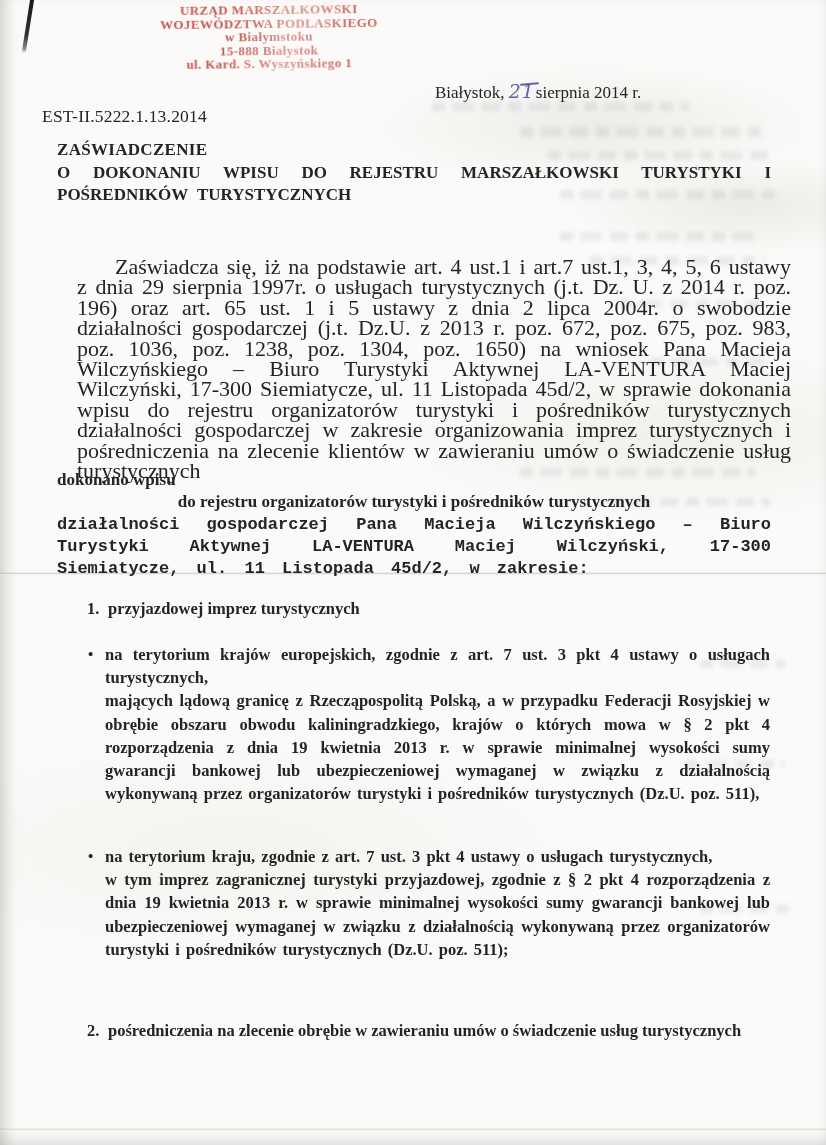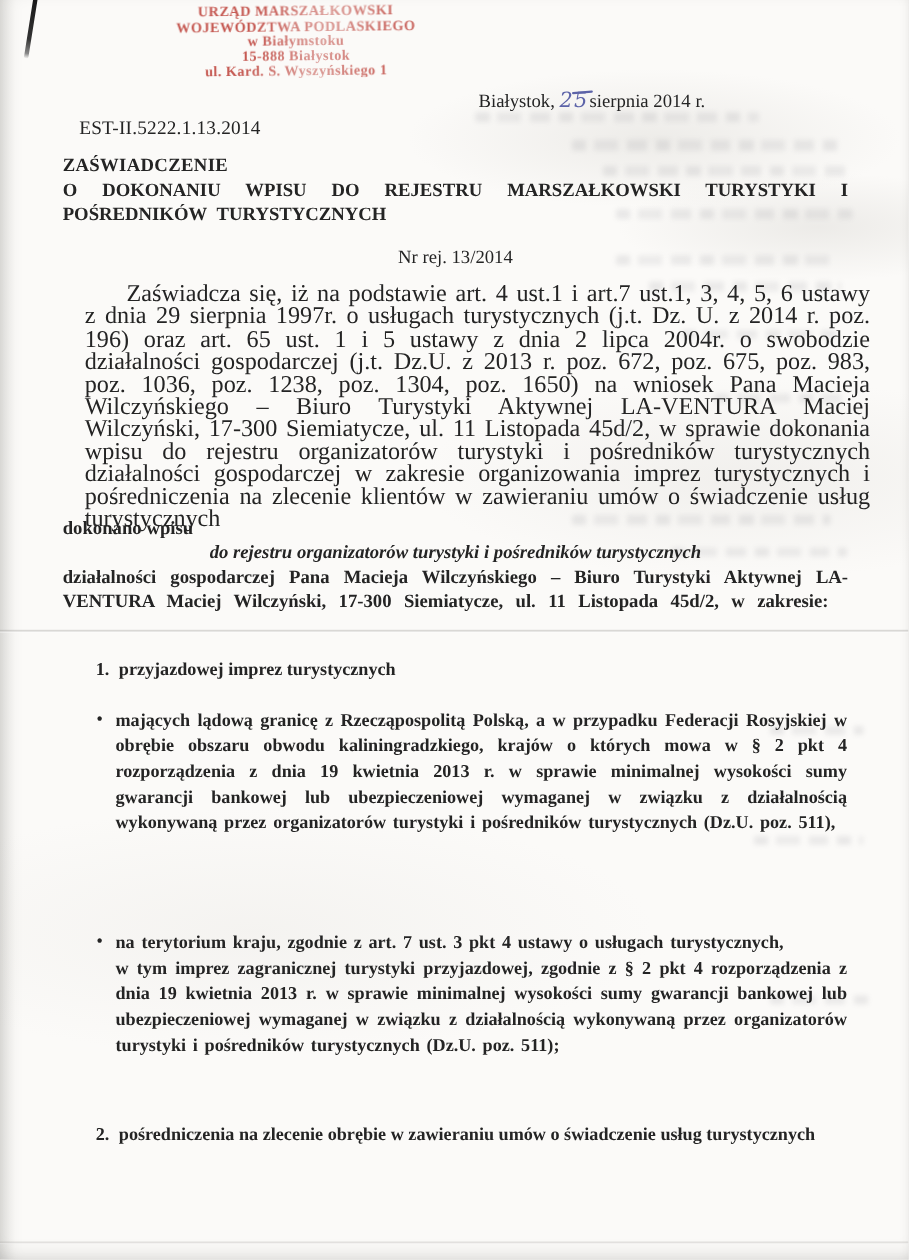--- a/index.html
+++ b/index.html
@@ -55,39 +55,39 @@
     font-size:19px;
     letter-spacing:1px;
     position:relative;
     padding-right:1px;
   }
   .handwritten::after{
     content:"";position:absolute;top:3px;left:40%;width:70%;height:2px;
     background:#5c63a8;transform:rotate(-5deg);border-radius:1px;
   }
 
-  .refnum{left:72px;top:106px;font-size:17.5px;letter-spacing:.2px;}
+  .refnum{left:42px;top:106px;font-size:17.5px;letter-spacing:.2px;}
 
   .title-1{left:57px;top:140px;width:714px;text-align:left;font-size:17px;font-weight:700;letter-spacing:.3px;}
   .title-2{left:57px;top:162px;width:714px;font-size:17px;font-weight:700;
            text-align:justify;text-align-last:left;word-spacing:5px;line-height:21.5px;}
 
   .nr-rej{left:57px;top:224px;width:714px;text-align:center;font-size:17px;}
 
   .body-par{
     left:57px;top:257px;width:714px;
     font-size:22px;line-height:20.4px;
     text-align:justify;text-align-last:left;
     text-indent:38px;word-spacing:1.5px;margin-left:20px;
   }
 
   .entry-c1{left:57px;top:470px;width:714px;text-align:left;font-size:17px;font-weight:700;}
-  .entry-c2{left:57px;top:492px;width:714px;text-align:center;font-size:17px;font-weight:700;font-style:italic;}
+  .entry-c2{left:57px;top:492px;width:714px;text-align:center;font-size:17px;font-weight:700;}
   .entry-par{left:57px;top:514px;width:714px;font-size:17px;font-weight:700;
-             text-align:justify;text-align-last:left;word-spacing:7px;line-height:21.8px;}
+             text-align:justify;text-align-last:left;word-spacing:7px;line-height:21.8px;font-family:Liberation Mono, monospace;}
 
   .numitem{display:flex;left:87px;width:684px;font-size:16.5px;font-weight:700;line-height:23px;}
   .numitem .inum{flex:0 0 21px;}
   .numitem .itext{flex:1;max-width:662px;}
 
   .bullet{display:flex;left:88px;width:682px;font-size:16.5px;font-weight:700;line-height:23.2px;}
   .bullet .bmark{flex:0 0 17px;font-size:15px;line-height:23.2px;}
   .bullet .btext{flex:1;max-width:665px;text-align:justify;text-align-last:left;word-spacing:2px;}
 
   
@@ -135,44 +135,44 @@
   <div class="abs stamp">
     <div class="s-line">URZĄD MARSZAŁKOWSKI</div>
     <div class="s-line">WOJEWÓDZTWA PODLASKIEGO</div>
     <div class="s-line">w Białymstoku</div>
     <div class="s-line">15-888 Białystok</div>
     <div class="s-line">ul. Kard. S. Wyszyńskiego 1</div>
   </div>
 
   <div class="abs dateline">
     <span>Białystok,</span>
-    <span class="handwritten">25</span><span>sierpnia 2014 r.</span>
+    <span class="handwritten">21</span><span>sierpnia 2014 r.</span>
   </div>
 
   <div class="abs refnum">EST-II.5222.1.13.2014</div>
 
   <div class="abs title-1">ZAŚWIADCZENIE</div>
   <div class="abs title-2">O DOKONANIU WPISU DO REJESTRU MARSZAŁKOWSKI TURYSTYKI I POŚREDNIKÓW TURYSTYCZNYCH</div>
 
-  <div class="abs nr-rej">Nr rej. 13/2014</div>
 
   <div class="abs body-par">Zaświadcza się, iż na podstawie art. 4 ust.1 i art.7 ust.1, 3, 4, 5, 6 ustawy z dnia 29 sierpnia 1997r. o usługach turystycznych (j.t. Dz. U. z 2014 r. poz. 196) oraz art. 65 ust. 1 i 5 ustawy z dnia 2 lipca 2004r. o swobodzie działalności gospodarczej (j.t. Dz.U. z 2013 r. poz. 672, poz. 675, poz. 983, poz. 1036, poz. 1238, poz. 1304, poz. 1650) na wniosek Pana Macieja Wilczyńskiego – Biuro Turystyki Aktywnej LA-VENTURA Maciej Wilczyński, 17-300 Siemiatycze, ul. 11 Listopada  45d/2, w sprawie dokonania wpisu do rejestru organizatorów turystyki i pośredników turystycznych działalności gospodarczej w zakresie organizowania imprez turystycznych i pośredniczenia na zlecenie klientów w zawieraniu umów o świadczenie usług turystycznych</div>
 
   <div class="abs entry-c1">dokonano wpisu</div>
   <div class="abs entry-c2">do rejestru organizatorów turystyki i pośredników turystycznych</div>
   <div class="abs entry-par">działalności gospodarczej Pana Macieja Wilczyńskiego – Biuro Turystyki Aktywnej LA-VENTURA Maciej Wilczyński, 17-300 Siemiatycze, ul. 11 Listopada  45d/2, w zakresie:</div>
 
   <div class="abs numitem" style="top:597px;">
     <span class="inum">1.</span>
     <div class="itext">przyjazdowej imprez turystycznych</div>
   </div>
 
   <div class="abs bullet" style="top:643px;">
     <span class="bmark">•</span>
     <div class="btext">
+      <div>na terytorium krajów europejskich, zgodnie z art. 7 ust. 3 pkt 4 ustawy o usługach turystycznych,</div>
       <div>mających lądową granicę z Rzecząpospolitą Polską, a w przypadku Federacji Rosyjskiej w obrębie obszaru obwodu kaliningradzkiego, krajów o których mowa w § 2 pkt 4 rozporządzenia z dnia 19 kwietnia 2013 r. w sprawie minimalnej wysokości sumy gwarancji bankowej lub ubezpieczeniowej wymaganej w związku z działalnością wykonywaną przez organizatorów turystyki i pośredników turystycznych (Dz.U. poz. 511),</div>
     </div>
   </div>
 
   <div class="abs bullet" style="top:845px;">
     <span class="bmark">•</span>
     <div class="btext">
       <div>na terytorium kraju, zgodnie z art. 7 ust. 3 pkt 4 ustawy o usługach turystycznych,</div>
       <div>w tym imprez zagranicznej turystyki przyjazdowej, zgodnie z § 2 pkt 4 rozporządzenia z dnia 19 kwietnia 2013 r. w sprawie minimalnej wysokości sumy gwarancji bankowej lub ubezpieczeniowej wymaganej w związku z działalnością wykonywaną przez organizatorów turystyki i pośredników turystycznych (Dz.U. poz. 511);</div>
     </div>

